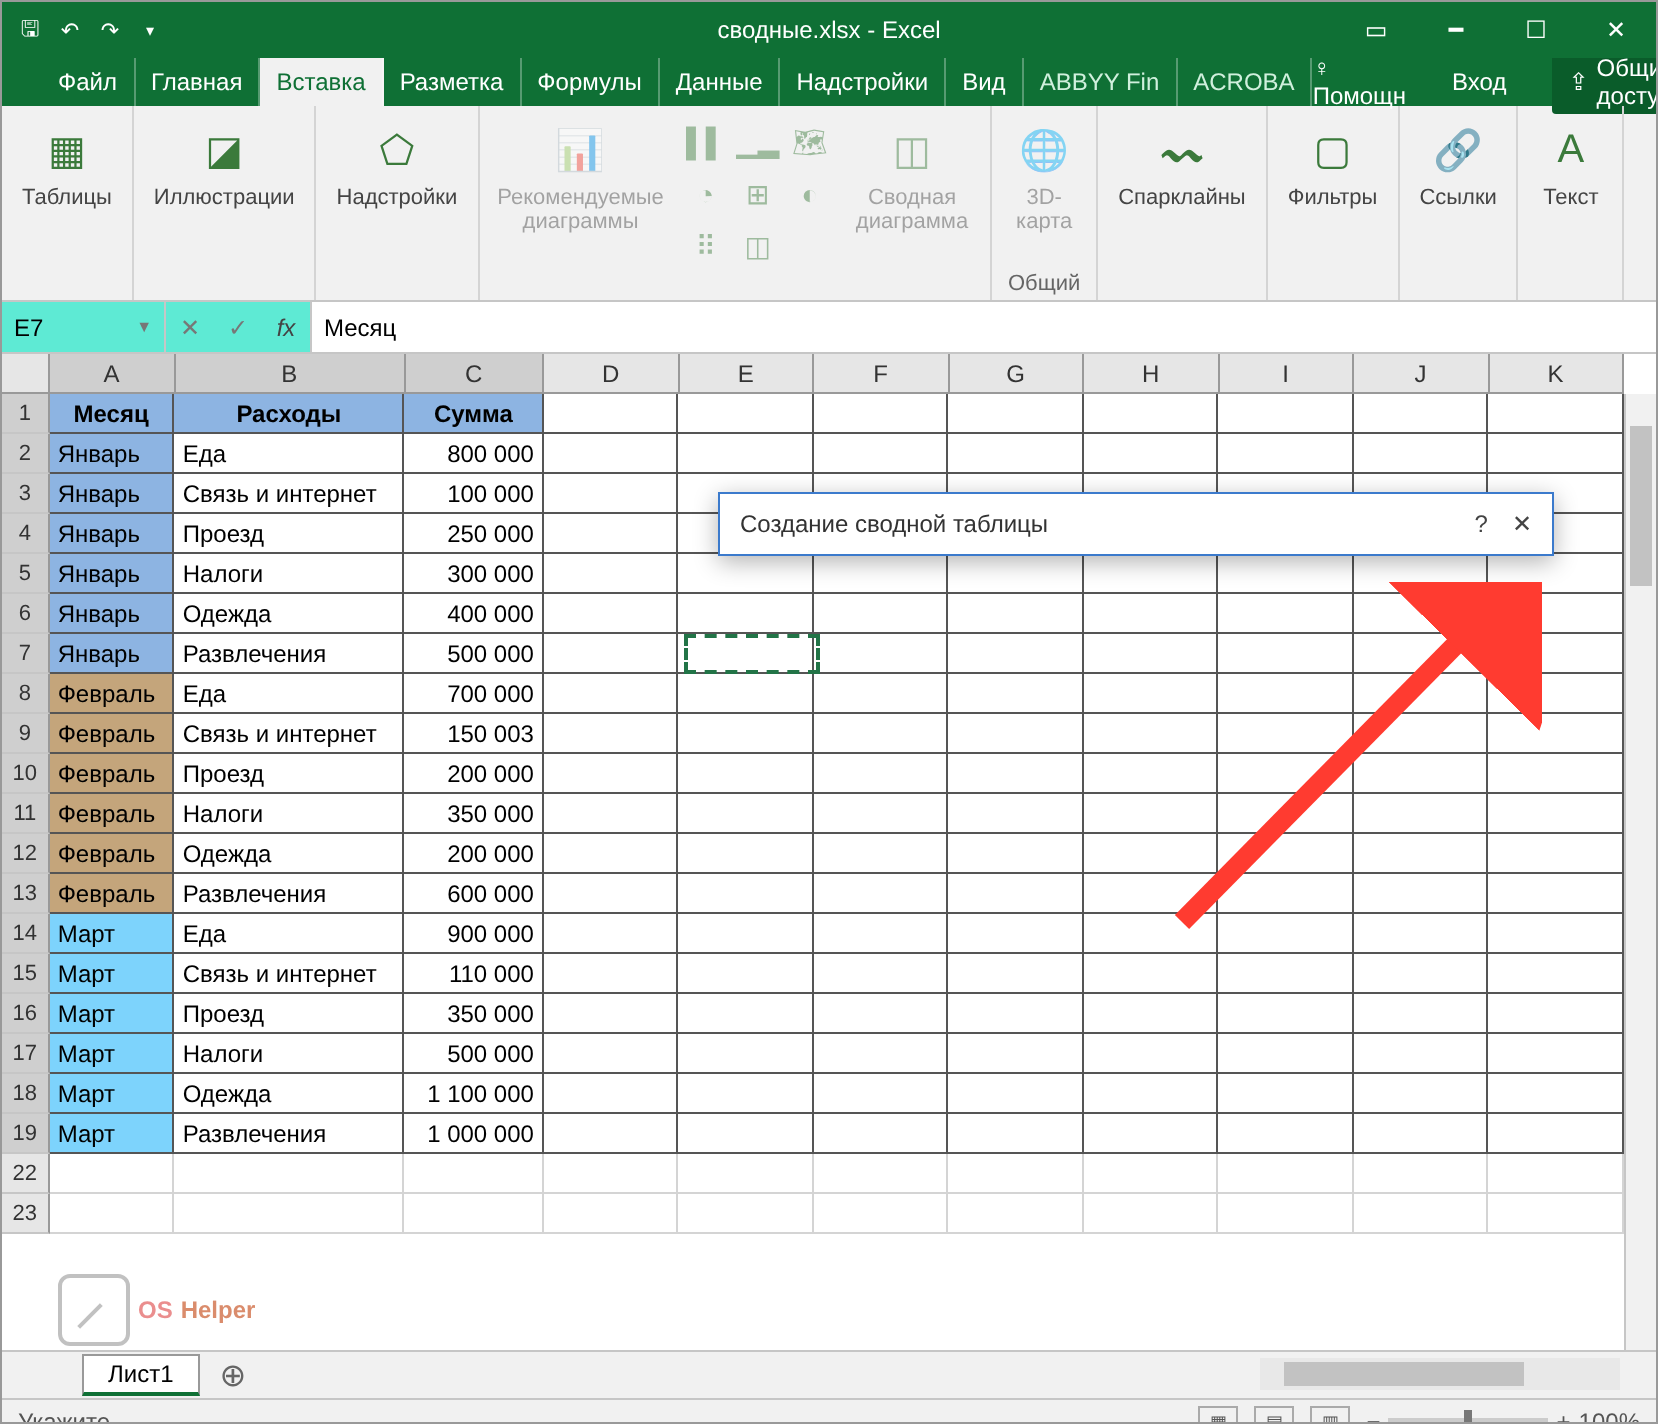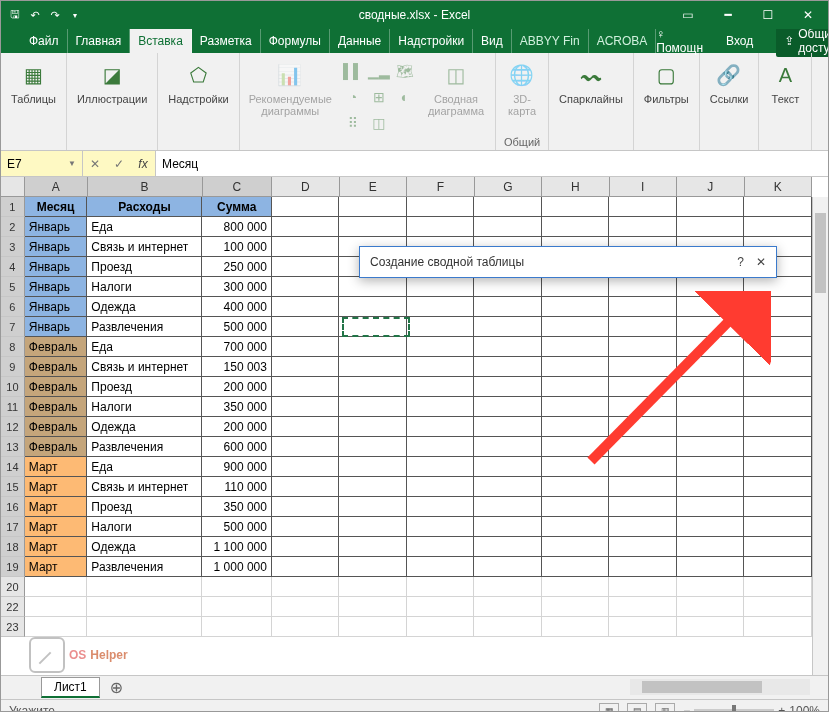--- a/index.html
+++ b/index.html
@@ -20,21 +20,21 @@
 .ribbon{height:98px;background:#f1f1f1;border-bottom:1px solid #c6c6c6;display:flex;align-items:stretch;overflow:hidden}
 .rgroup{border-right:1px solid #d4d4d4;display:flex;flex-direction:column;padding:4px 4px 2px}
 .rgroup .items{flex:1;display:flex;align-items:flex-start;gap:2px}
 .rgroup .lbl{text-align:center;font-size:11px;color:#666;padding-top:2px}
 .bigbtn{display:flex;flex-direction:column;align-items:center;padding:2px 6px;cursor:pointer;min-width:44px}
 .bigbtn .ic{width:32px;height:32px;display:flex;align-items:center;justify-content:center;font-size:20px;color:#3b7a3b}
 .bigbtn .tx{font-size:11px;color:#444;text-align:center;line-height:1.1;margin-top:2px}
 .dis{opacity:.45;cursor:default}
 .chartgrid{display:grid;grid-template-columns:repeat(3,24px);grid-auto-rows:24px;gap:2px;padding:2px}
 .chartgrid div{width:24px;height:24px;display:flex;align-items:center;justify-content:center;border:1px solid transparent;color:#3b7a3b;font-size:14px}
-.fbar{height:26px;border-bottom:1px solid #c6c6c6;display:flex;align-items:stretch;background:#fef9c3}
+.fbar{height:26px;border-bottom:1px solid #c6c6c6;display:flex;align-items:stretch;background:#5eead4}
 .namebox{width:82px;border-right:1px solid #c6c6c6;display:flex;align-items:center;padding:0 6px;font-size:12px}
 .namebox .dd{margin-left:auto;color:#777;font-size:8px}
 .fxbtns{display:flex;align-items:center;border-right:1px solid #c6c6c6}
 .fxbtns div{width:24px;text-align:center;color:#777;font-size:12px}
 .fxbtns .fx{font-style:italic;color:#444}
 .fbar input{flex:1;border:none;padding:0 6px;font-size:12px;outline:none}
 .gridwrap{position:relative;height:498px;overflow:hidden;background:#fff}
 .colhdr{position:absolute;top:0;left:24px;right:16px;height:20px;display:flex;background:#e6e6e6;border-bottom:1px solid #999}
 .colhdr div{border-right:1px solid #999;text-align:center;font-size:12px;color:#333;line-height:20px}
 .colhdr .sel{background:#cfcfcf}
@@ -65,21 +65,21 @@
 .dlg-title{height:30px;display:flex;align-items:center;padding:0 10px;font-size:13px;color:#333}
 .dlg-title .r{margin-left:auto;display:flex;gap:12px;font-size:14px;color:#444}
 .dlg-body{padding:6px 10px 12px;display:flex;gap:4px}
 .dlg-body input{flex:1;border:1px solid #888;padding:3px 5px;font-size:12px}
 .rangebtn{width:22px;height:22px;border:1px solid #888;background:#f5f5f5;display:flex;align-items:center;justify-content:center}
 .rangebtn svg{width:14px;height:14px}
 .arrow{position:absolute;pointer-events:none}
 .watermark{position:absolute;left:28px;bottom:38px;font-size:28px;font-weight:bold;opacity:.6;display:flex;align-items:center;gap:4px;pointer-events:none}
 .watermark .sq{width:36px;height:36px;border:2px solid #999;border-radius:6px;position:relative}
 .watermark .sq::after{content:"";position:absolute;left:6px;top:18px;width:16px;height:2px;background:#999;transform:rotate(-45deg)}
-.c-blue{background:#8db4e2}.c-tan{background:#c4a57b}.c-grn{background:#fdba74}
+.c-blue{background:#8db4e2}.c-tan{background:#c4a57b}.c-grn{background:#7dd3fc}
 .tbl .cell{border-right:1px solid #555;border-bottom:1px solid #555}
 </style>
 </head>
 <body>
 
 <div class="titlebar">
   <div class="qat">
     <div class="ico">🖫</div>
     <div class="ico">↶</div>
     <div class="ico">↷</div>
@@ -499,34 +499,20 @@
         <div class="cell wD"></div>
         <div class="cell wE"></div>
         <div class="cell wF"></div>
         <div class="cell wG"></div>
         <div class="cell wH"></div>
         <div class="cell wI"></div>
         <div class="cell wJ"></div>
         <div class="cell wK"></div>
       </div>
       <div class="row">
-        <div class="rh">20</div>
-        <div class="cell wA"></div>
-        <div class="cell wB"></div>
-        <div class="cell wC"></div>
-        <div class="cell wD"></div>
-        <div class="cell wE"></div>
-        <div class="cell wF"></div>
-        <div class="cell wG"></div>
-        <div class="cell wH"></div>
-        <div class="cell wI"></div>
-        <div class="cell wJ"></div>
-        <div class="cell wK"></div>
-      </div>
-      <div class="row">
         <div class="rh">22</div>
         <div class="cell wA"></div>
         <div class="cell wB"></div>
         <div class="cell wC"></div>
         <div class="cell wD"></div>
         <div class="cell wE"></div>
         <div class="cell wF"></div>
         <div class="cell wG"></div>
         <div class="cell wH"></div>
         <div class="cell wI"></div>

